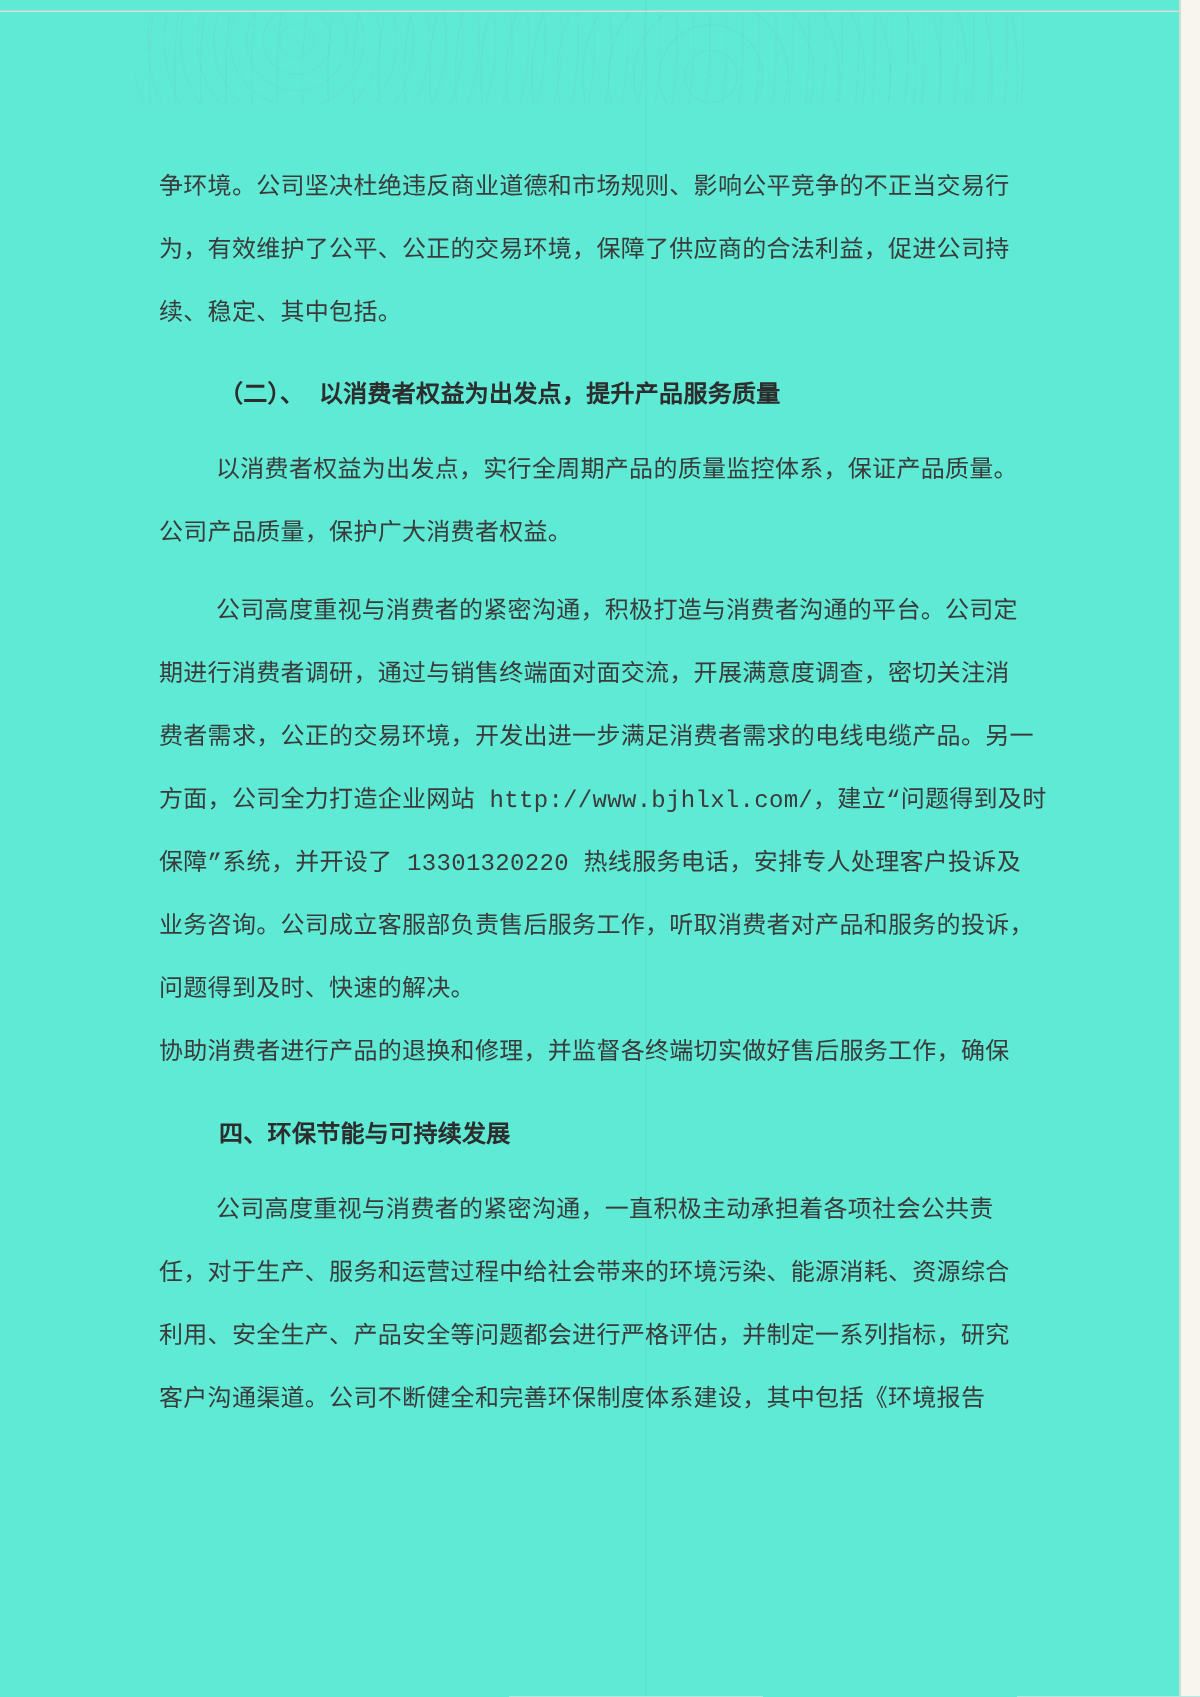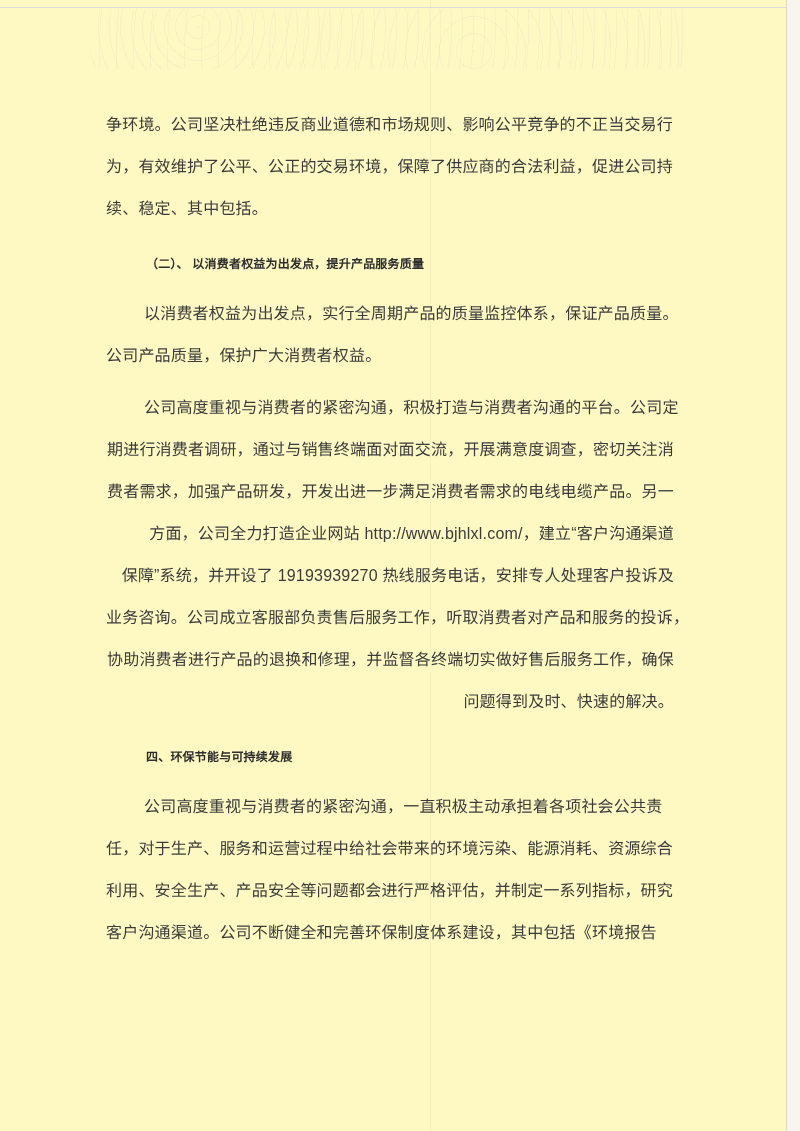--- a/index.html
+++ b/index.html
@@ -5,23 +5,23 @@
   html, body {
     margin: 0;
     padding: 0;
     background: #e9e9e9;
   }
   .page {
     position: relative;
     width: 800px;
     height: 1131px;
     margin: 0 auto;
-    background: #fef9c3;
+    background: #5eead4;
     overflow: hidden;
-    font-family: Liberation Sans, sans-serif;
+    font-family: Liberation Mono, monospace;
   }
   
   .topline {
     position: absolute;
     left: 0;
     top: 7px;
     width: 797px;
     height: 1px;
     background: #dcdbd9;
   }
@@ -71,27 +71,27 @@
   }
   .line {
     height: 42px;
     line-height: 42px;
     white-space: nowrap;
   }
   .indent {
     padding-left: 38px;
   }
   .para { margin: 0; }
-  .para + .para { margin-top: 10px; text-align: right; }
+  .para + .para { margin-top: 10px; }
   .heading {
     margin: 13px 0 8px 0;
     padding-left: 40px;
     height: 42px;
     line-height: 42px;
-    font-size: 12px;
+    font-size: 16px;
     font-weight: 700;
     color: #2d2d2d;
     white-space: nowrap;
     letter-spacing: 0.2px;
   }
 </style>
 </head>
 <body>
 
 <div class="page">
@@ -113,26 +113,26 @@
     <div class="heading">（二）、 以消费者权益为出发点，提升产品服务质量</div>
 
     <div class="para">
       <div class="line indent">以消费者权益为出发点，实行全周期产品的质量监控体系，保证产品质量。</div>
       <div class="line">公司产品质量，保护广大消费者权益。</div>
     </div>
 
     <div class="para">
       <div class="line indent">公司高度重视与消费者的紧密沟通，积极打造与消费者沟通的平台。公司定</div>
       <div class="line">期进行消费者调研，通过与销售终端面对面交流，开展满意度调查，密切关注消</div>
-      <div class="line">费者需求，加强产品研发，开发出进一步满足消费者需求的电线电缆产品。另一</div>
-      <div class="line">方面，公司全力打造企业网站 http://www.bjhlxl.com/，建立“客户沟通渠道</div>
-      <div class="line">保障”系统，并开设了 19193939270 热线服务电话，安排专人处理客户投诉及</div>
+      <div class="line">费者需求，公正的交易环境，开发出进一步满足消费者需求的电线电缆产品。另一</div>
+      <div class="line">方面，公司全力打造企业网站 http://www.bjhlxl.com/，建立“问题得到及时</div>
+      <div class="line">保障”系统，并开设了 13301320220 热线服务电话，安排专人处理客户投诉及</div>
       <div class="line">业务咨询。公司成立客服部负责售后服务工作，听取消费者对产品和服务的投诉，</div>
+      <div class="line">问题得到及时、快速的解决。</div>
       <div class="line">协助消费者进行产品的退换和修理，并监督各终端切实做好售后服务工作，确保</div>
-      <div class="line">问题得到及时、快速的解决。</div>
     </div>
 
     <div class="heading">四、环保节能与可持续发展</div>
 
     <div class="para">
       <div class="line indent">公司高度重视与消费者的紧密沟通，一直积极主动承担着各项社会公共责</div>
       <div class="line">任，对于生产、服务和运营过程中给社会带来的环境污染、能源消耗、资源综合</div>
       <div class="line">利用、安全生产、产品安全等问题都会进行严格评估，并制定一系列指标，研究</div>
       <div class="line">客户沟通渠道。公司不断健全和完善环保制度体系建设，其中包括《环境报告</div>
     </div>

